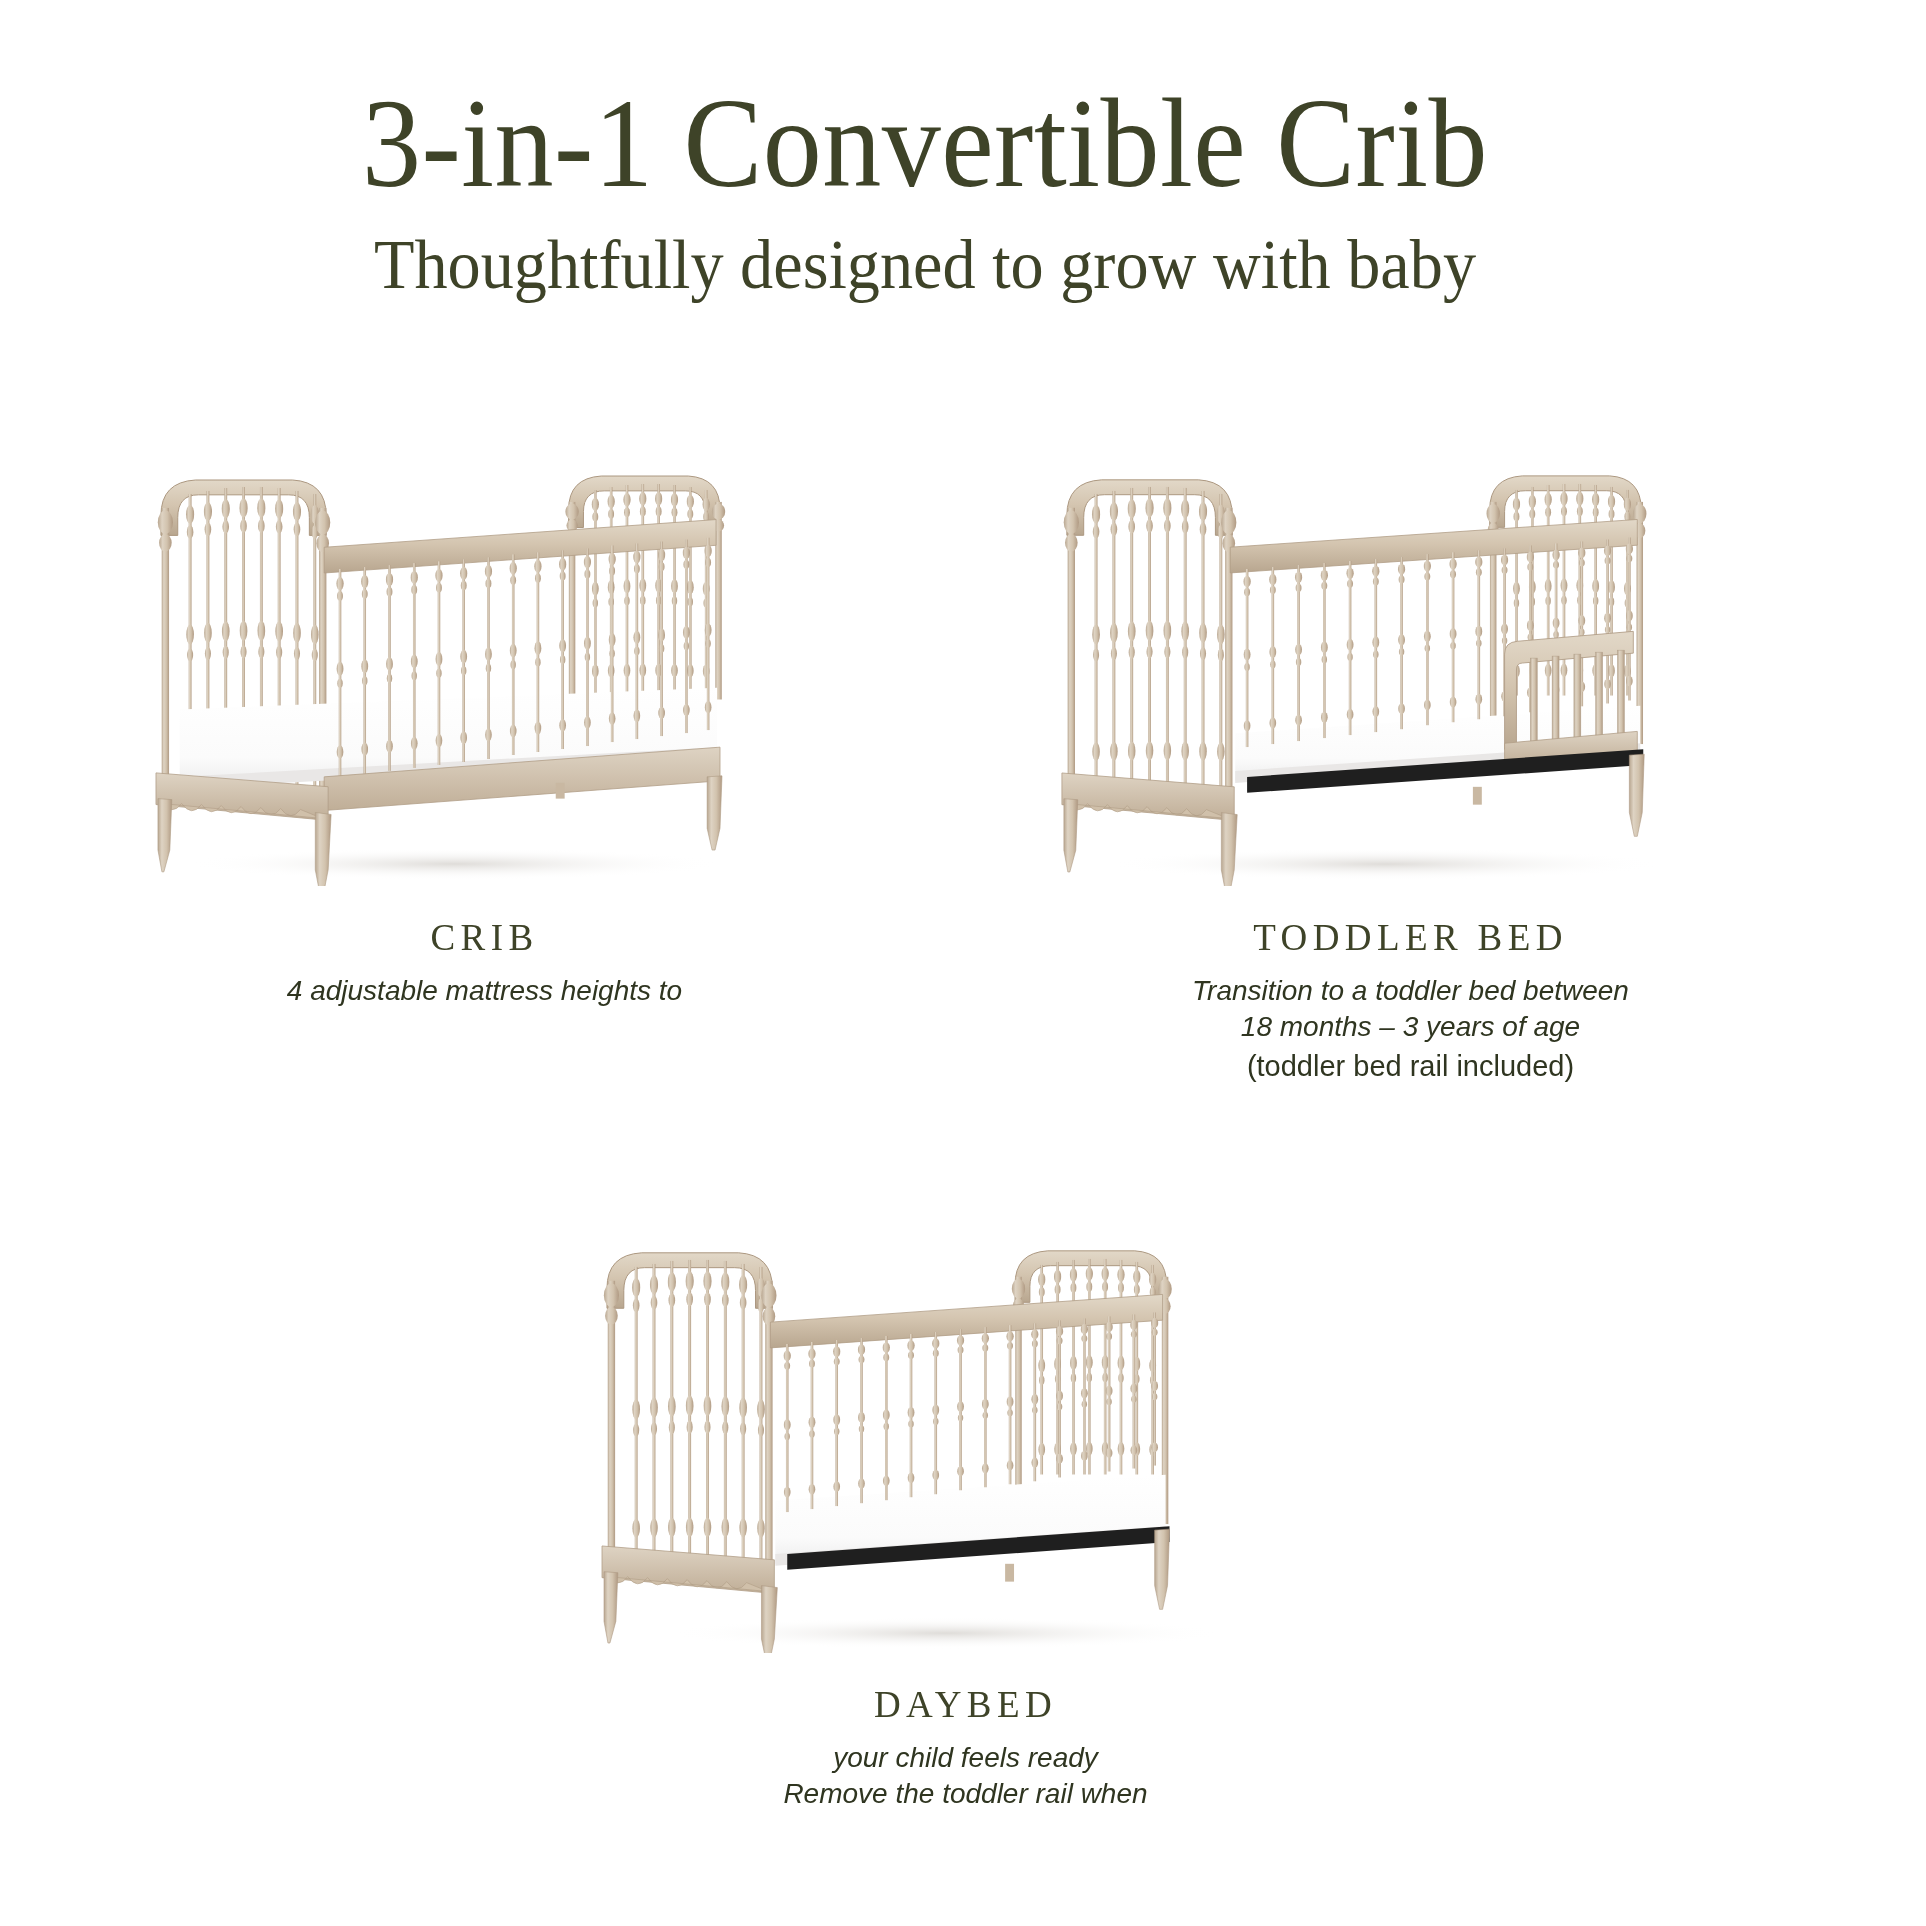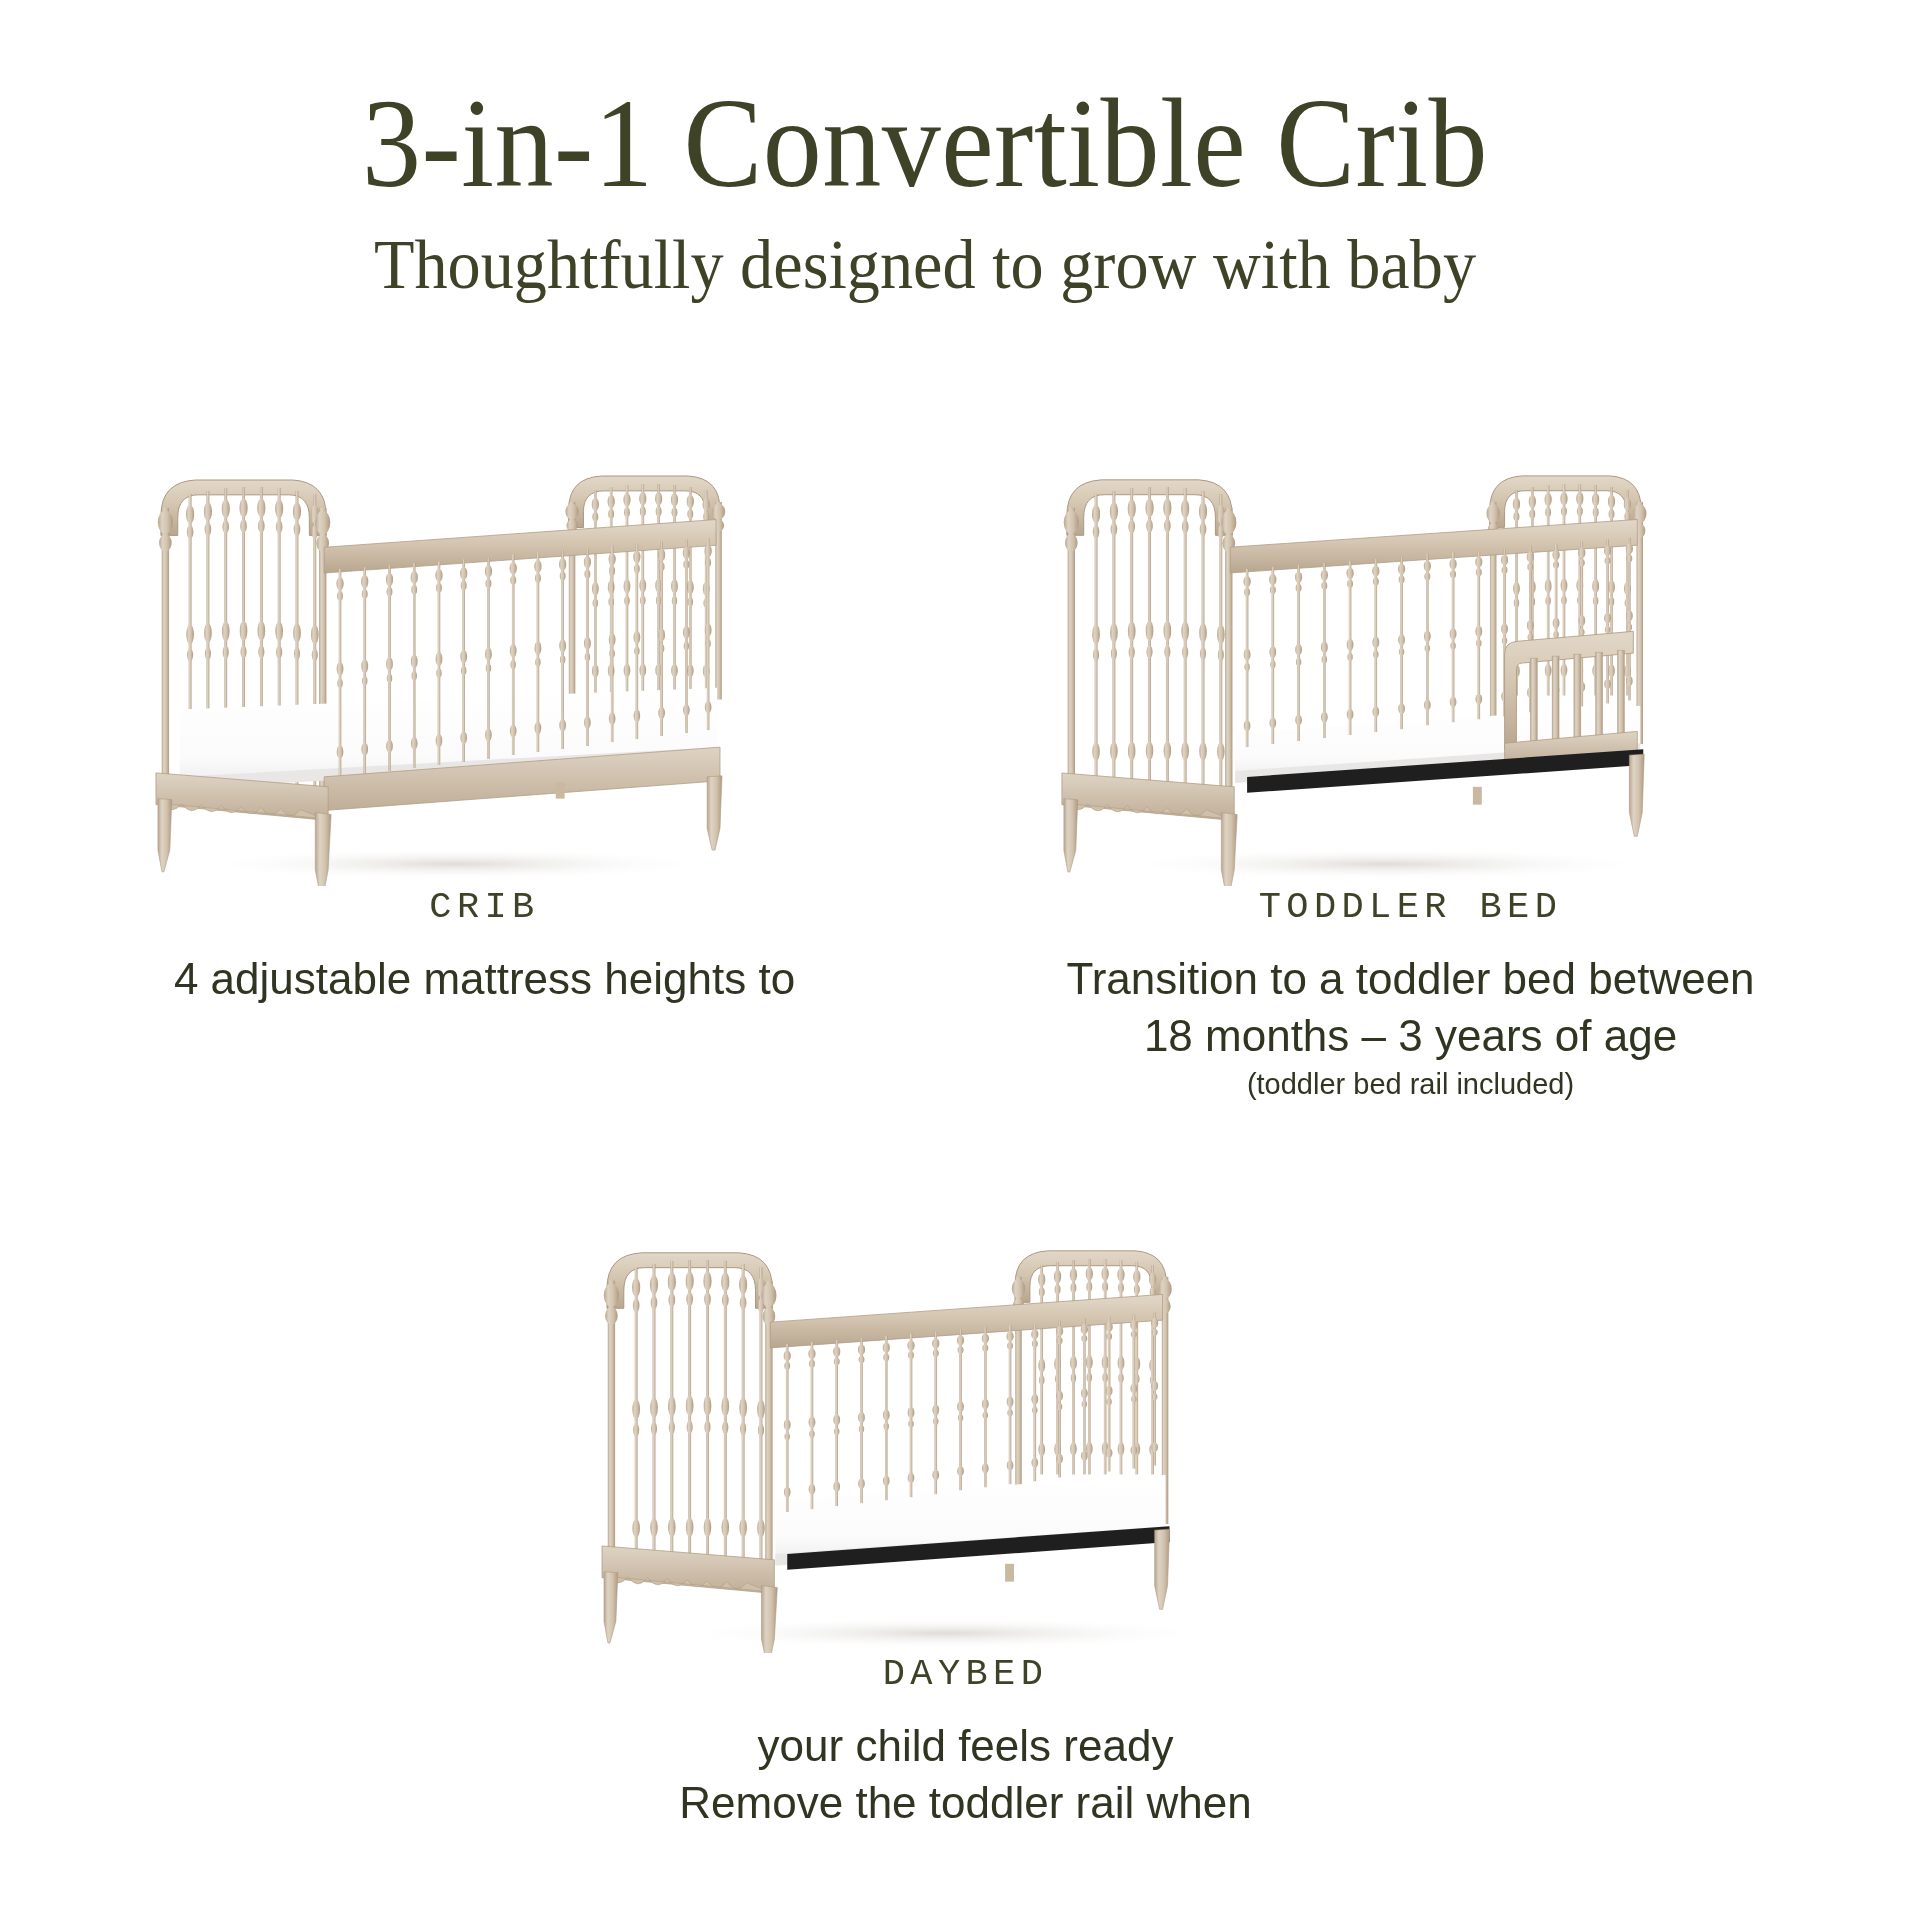--- a/index.html
+++ b/index.html
@@ -57,34 +57,36 @@
     width: 100%;
     display: block;
   }
   .art-crib    { height: 436px; }
   .art-toddler { height: 436px; }
   .art-daybed  { height: 426px; }
 
   .caption { text-align: center; }
 
   .cap-label {
-    font-family: Liberation Mono, monospace;
+    font-family: Liberation Serif, serif;
     font-size: 37px;
     letter-spacing: 5.4px;
     color: #3e4328;
     font-weight: 400;
+    margin-top: 30px;
     white-space: nowrap;
   }
   .cap-body {
     font-family: "Liberation Sans", sans-serif;
-    font-size: 44px;
+    font-size: 28px;
     line-height: 1.30;
     color: #2f3520;
     font-weight: 400;
-    margin-top: 22px;
+    margin-top: 14px;
+    font-style: italic;
   }
   .cap-note {
     font-family: "Liberation Sans", sans-serif;
     font-size: 29px;
     line-height: 1.3;
     color: #2f3520;
     margin-top: 2px;
   }
   .cap-body .ln { display: block; }
 </style>

